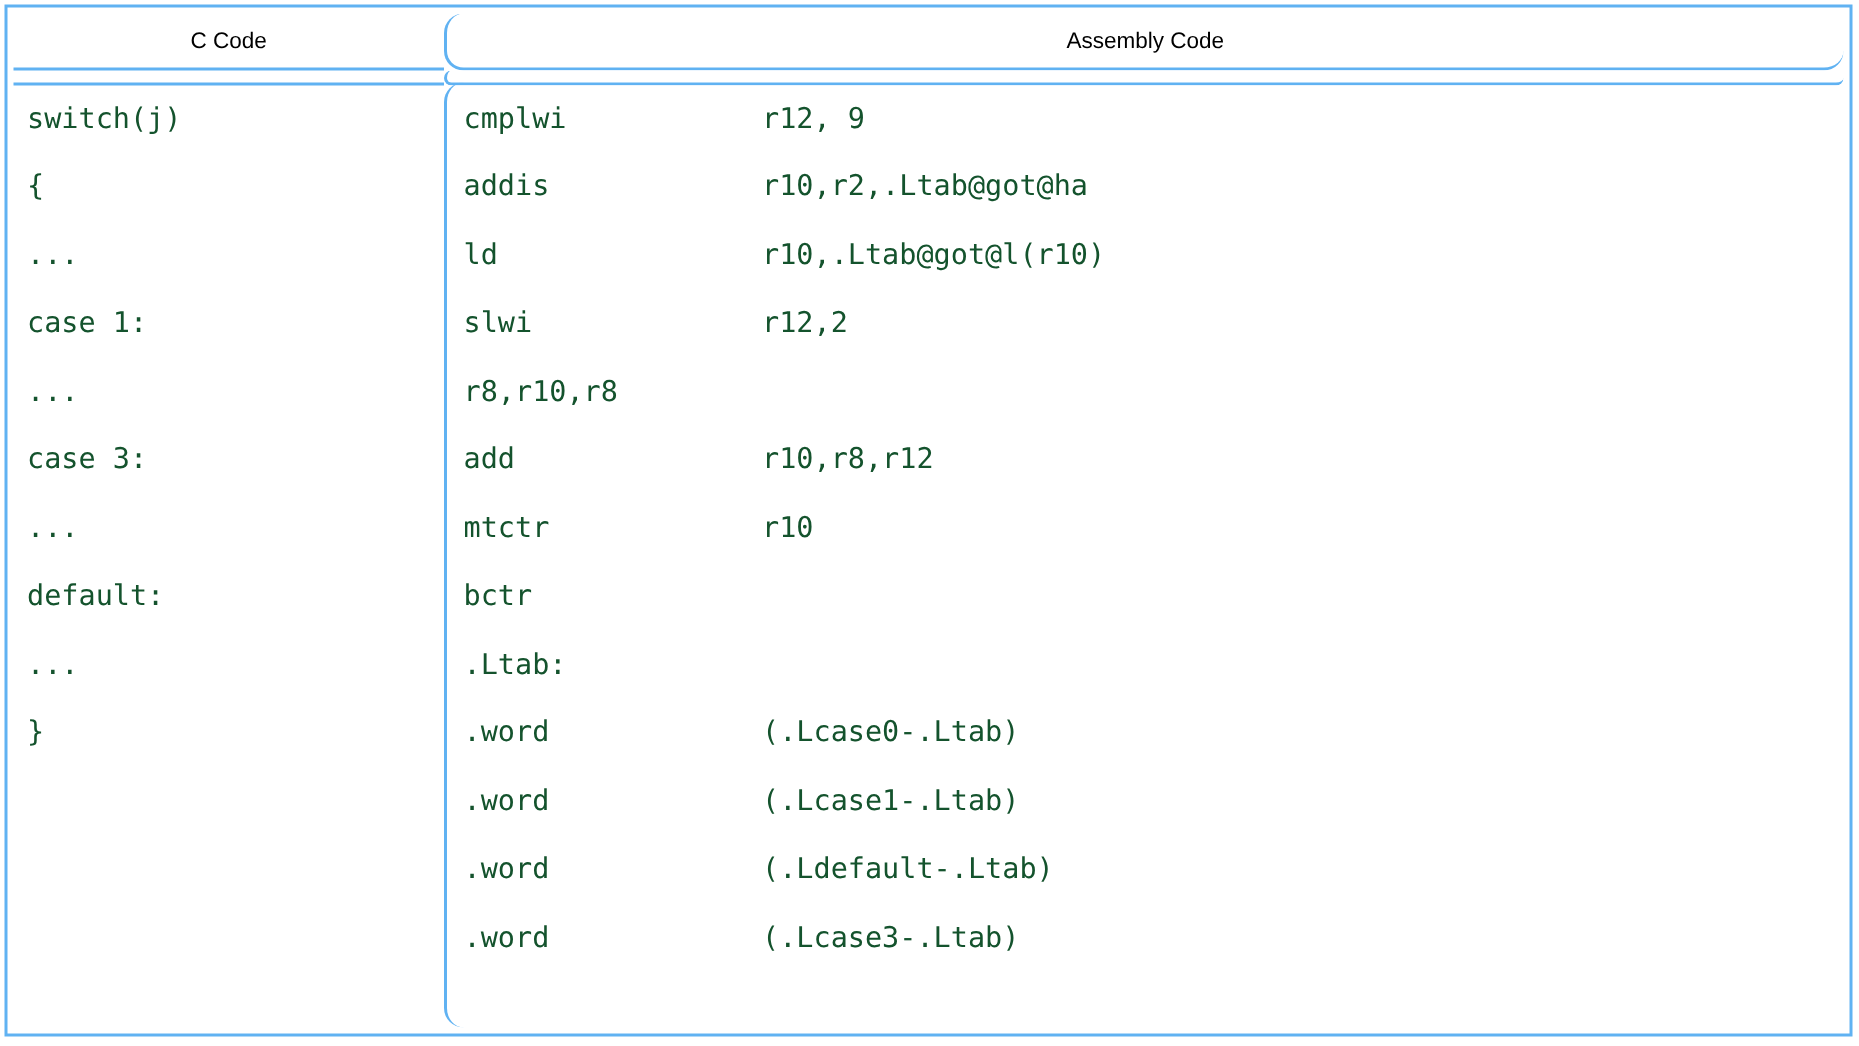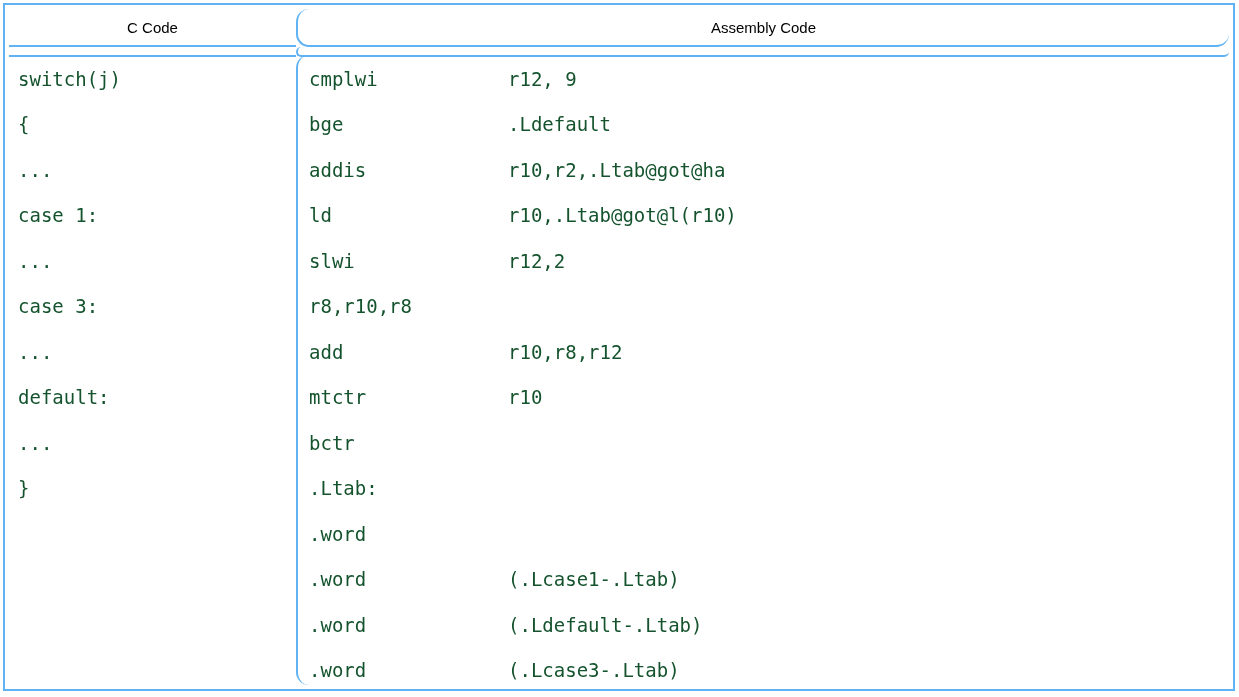--- a/index.html
+++ b/index.html
@@ -65,27 +65,26 @@
       <div class="code-line">case 1:</div>
       <div class="code-line">...</div>
       <div class="code-line">case 3:</div>
       <div class="code-line">...</div>
       <div class="code-line">default:</div>
       <div class="code-line">...</div>
       <div class="code-line">}</div>
     </div>
   <div class="body-cell asm-col cell-right" id="asm-code-col">
       <div class="code-line"><span class="mnemonic">cmplwi</span><span class="operands">r12, 9</span></div>
-      <div class="code-line"><span class="mnemonic">bge</span><span class="operands">.Ldefault</span></div>
       <div class="code-line"><span class="mnemonic">addis</span><span class="operands">r10,r2,.Ltab@got@ha</span></div>
       <div class="code-line"><span class="mnemonic">ld</span><span class="operands">r10,.Ltab@got@l(r10)</span></div>
       <div class="code-line"><span class="mnemonic">slwi</span><span class="operands">r12,2</span></div>
       <div class="code-line"><span class="operands">r8,r10,r8</span></div>
       <div class="code-line"><span class="mnemonic">add</span><span class="operands">r10,r8,r12</span></div>
       <div class="code-line"><span class="mnemonic">mtctr</span><span class="operands">r10</span></div>
       <div class="code-line"><span class="mnemonic">bctr</span><span class="operands"></span></div>
       <div class="code-line"><span class="mnemonic">.Ltab:</span><span class="operands"></span></div>
-      <div class="code-line"><span class="mnemonic">.word</span></div>
+      <div class="code-line"><span class="mnemonic">.word</span><span class="operands">(.Lcase0-.Ltab)</span></div>
       <div class="code-line"><span class="mnemonic">.word</span><span class="operands">(.Lcase1-.Ltab)</span></div>
       <div class="code-line"><span class="mnemonic">.word</span><span class="operands">(.Ldefault-.Ltab)</span></div>
       <div class="code-line"><span class="mnemonic">.word</span><span class="operands">(.Lcase3-.Ltab)</span></div>
     </div>
 </div>
 
 </body></html>

